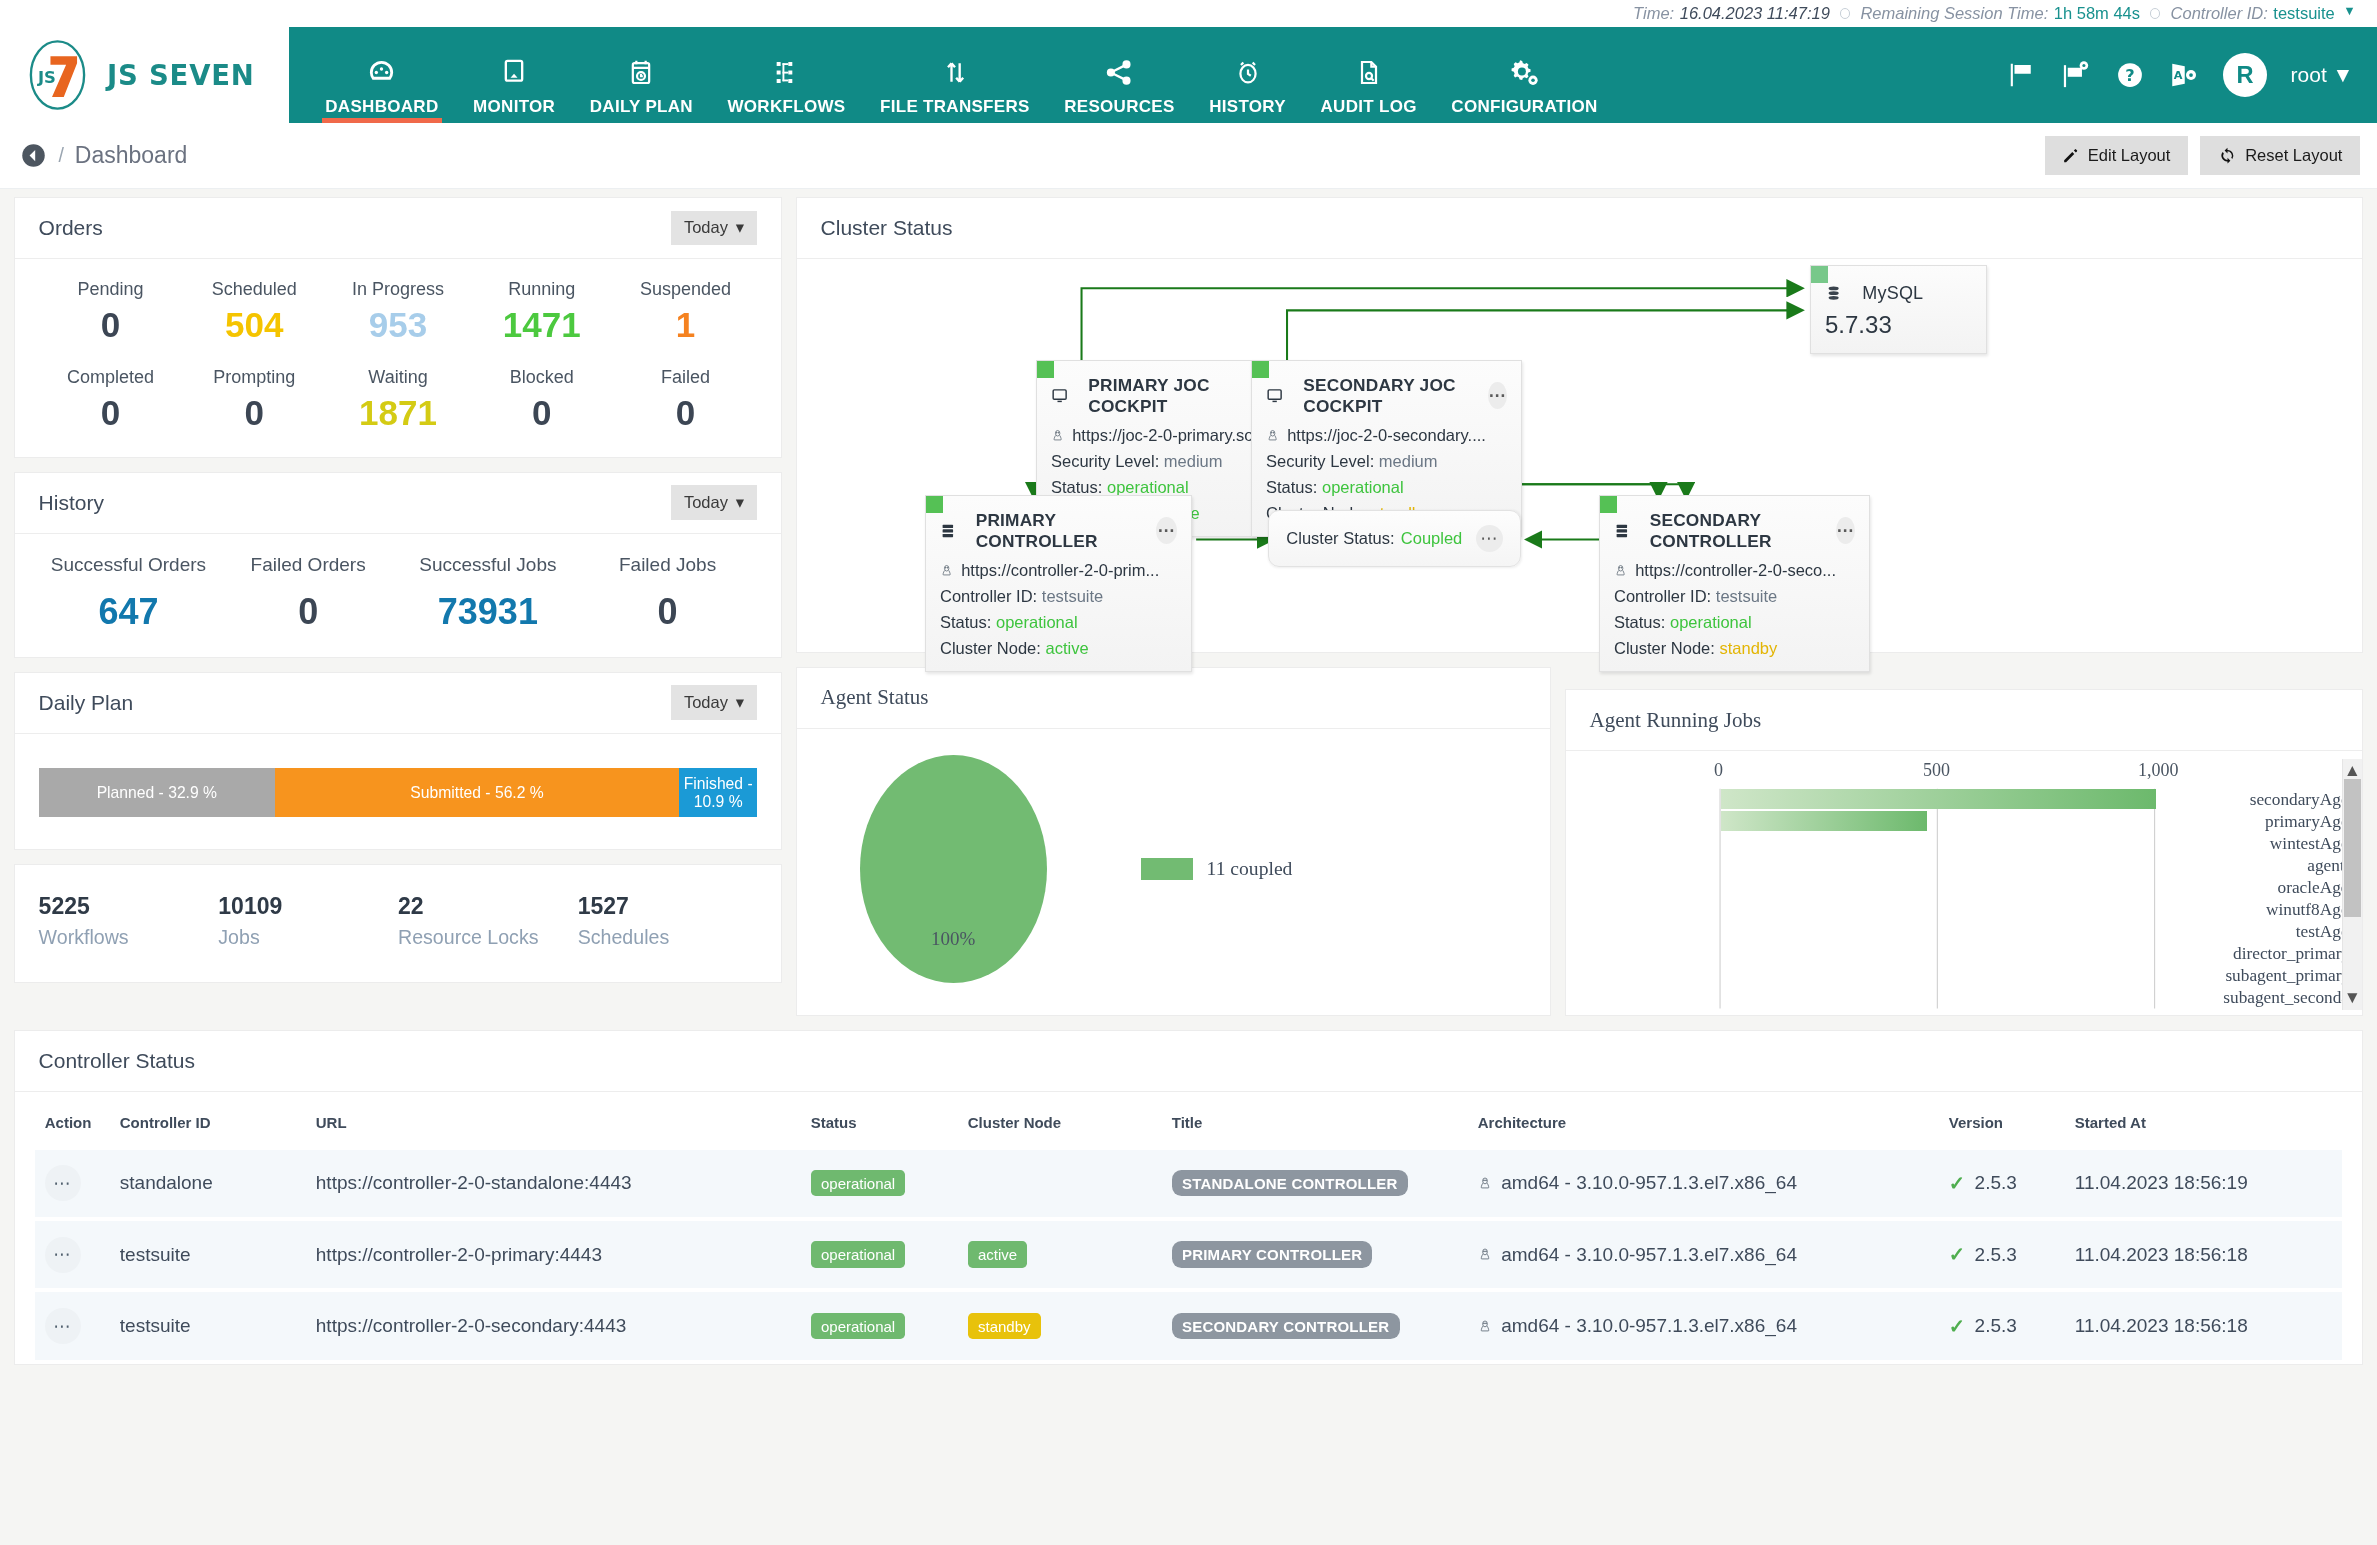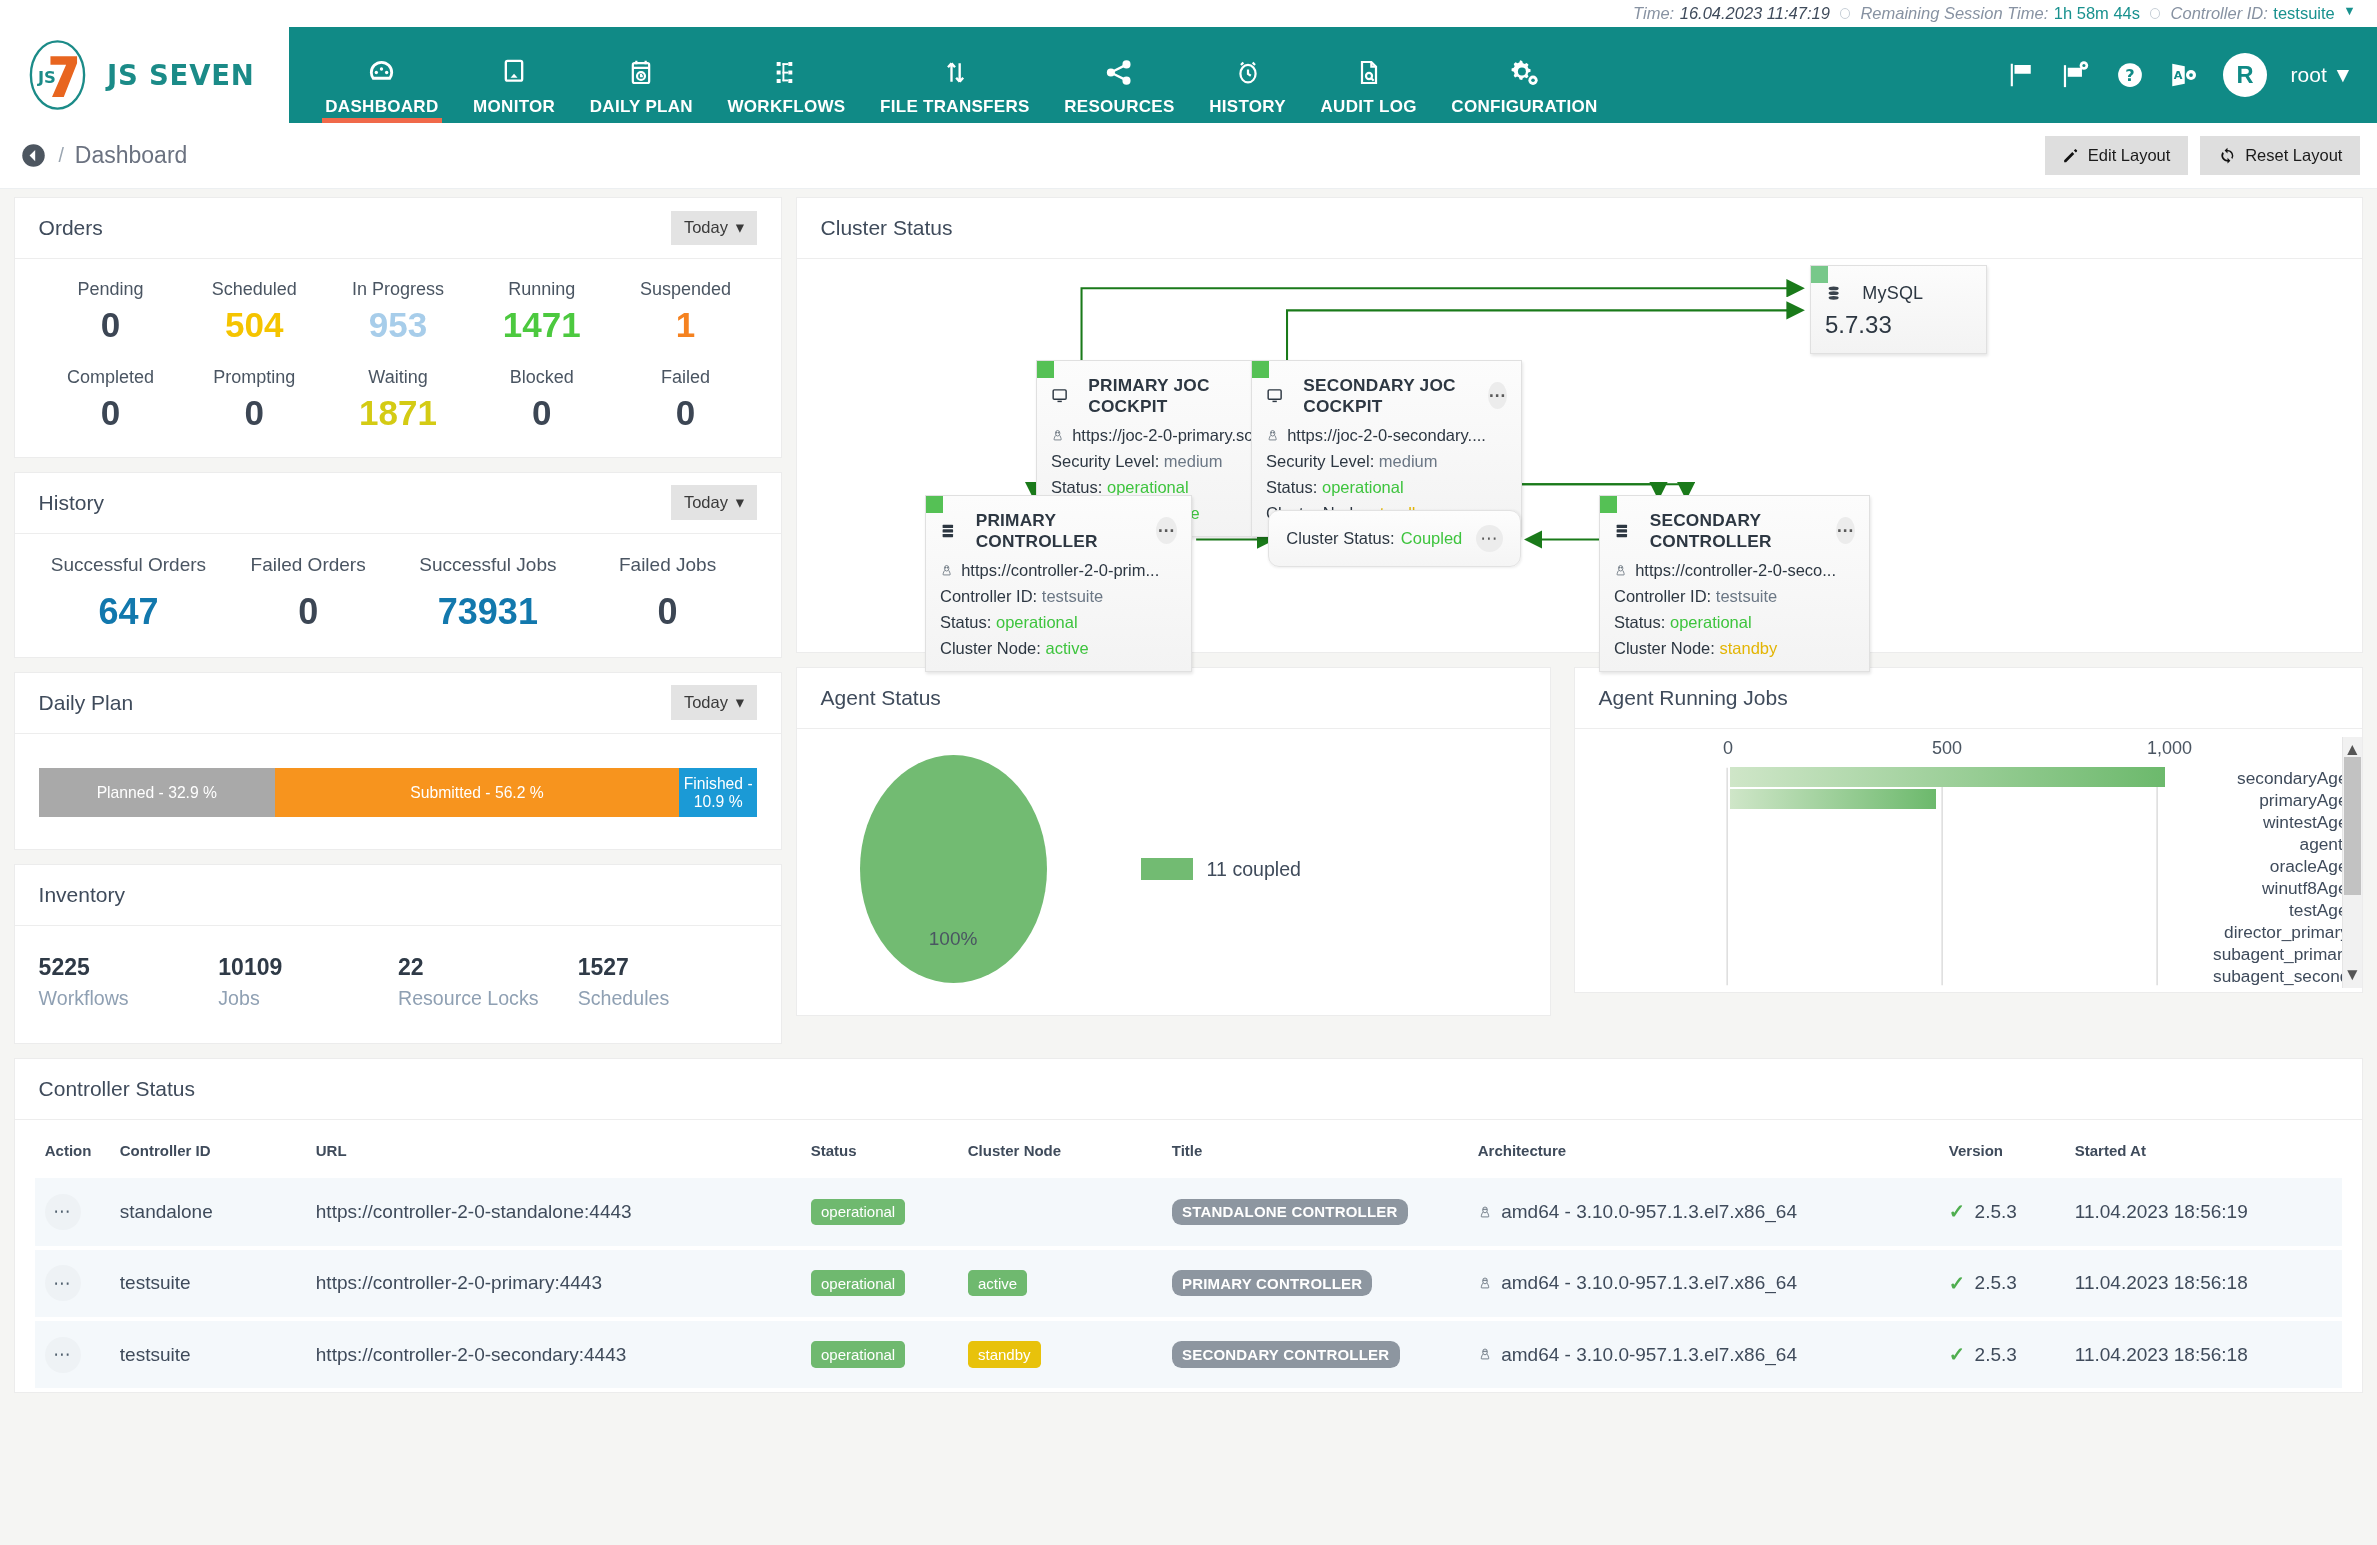--- a/index.html
+++ b/index.html
@@ -133,21 +133,21 @@
   .c-amber { color:#e3b505; }
   .c-grey  { color:#6b7785; }
   .coupled-box {
     position:absolute; background:linear-gradient(#fdfdfd,#f5f5f5); border:0.8px solid #e2e2e2;
     border-radius: 11px; display:flex; align-items:center; padding: 0 17.3px;
     font-size:16.5px; color:#2d3742; box-shadow: 0.8px 0.8px 2.4px rgba(0,0,0,.07);
   }
   .cluster-svg { position:absolute; inset:0; pointer-events:none; }
 
   
-  .row2 { display:flex; gap: 23px; align-items:flex-start; }
+  .row2 { display:flex; gap: 14px; align-items:flex-end;font-family:Liberation Serif, serif; }
   .agent-status-card { width: 755px; flex:none; }
   .agent-jobs-card { flex:1; }
   .pie-wrap { display:flex; align-items:center; height: 259px; padding-left: 39px; }
   .pie {
     width: 187px; height: 228px; border-radius: 50%; background:#72bb72;
     display:flex; align-items:flex-end; justify-content:center; padding-bottom: 33px;
   }
   .pie-pct { color:#4a5562; font-size:19px; }
   .legend { margin-left: 94px; display:flex; align-items:center; gap: 14px; }
   .legend-swatch { width: 52px; height: 22px; background:#72bb72; }
@@ -505,23 +505,20 @@
         <div class="card-body">
           <div class="plan-bar">
             <div class="plan-seg" style="background:#a9a9a9; width:32.9%">Planned - 32.9 %</div>
             <div class="plan-seg" style="background:#f7941e; width:56.2%">Submitted - 56.2 %</div>
             <div class="plan-seg" style="background:#1b9ad6; width:10.9%">Finished - 10.9 %</div>
           </div>
         </div>
       </div>
 
       <div class="card">
-        <div class="card-head">
-          <span class="card-title">Inventory</span>
-        </div>
         <div class="card-body" style="padding-bottom:33px">
           <div class="inv">
             <div>
               <div class="inv-num">5225</div>
               <div class="inv-lbl">Workflows</div>
             </div>
             <div>
               <div class="inv-num">10109</div>
               <div class="inv-lbl">Jobs</div>
             </div>

